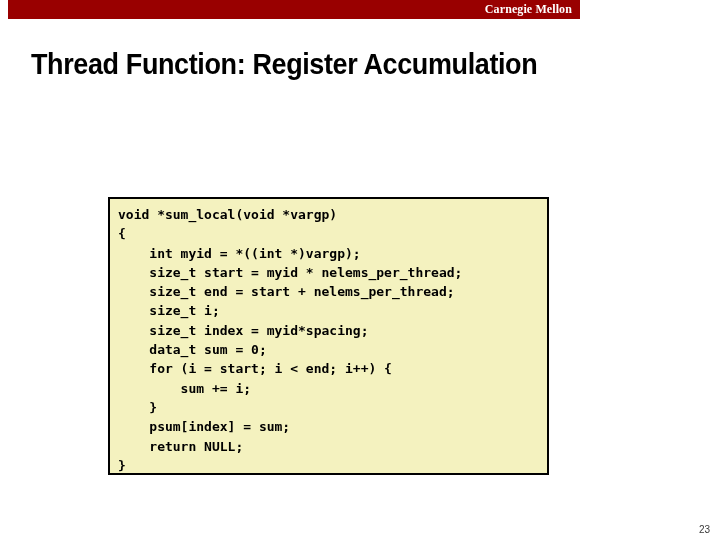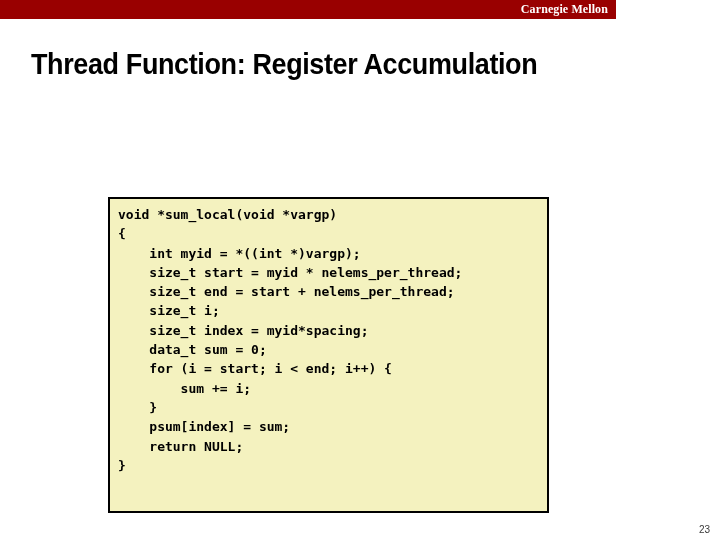--- a/index.html
+++ b/index.html
@@ -11,23 +11,23 @@
     height: 540px;
     background: #ffffff;
     font-family: "Liberation Sans", sans-serif;
     overflow: hidden;
     position: relative;
   }
 
   
   #top-banner {
     position: absolute;
-    left: 0;
+    left: 8px;
     top: 0;
-    width: 616px;
+    width: 572px;
     height: 19px;
     background: #990000;
   }
   #brand-text {
     position: absolute;
     right: 8px;
     top: 2px;
     color: #ffffff;
     font-family: "Liberation Serif", "DejaVu Serif", serif;
     font-size: 12px;
@@ -52,21 +52,21 @@
     transform-origin: left center;
     white-space: nowrap;
   }
 
   
   #code-block {
     position: absolute;
     left: 108px;
     top: 197px;
     width: 441px;
-    height: 316px;
+    height: 278px;
     background: #f4f2bf;
     border: 2px solid #000000;
     box-sizing: border-box;
     overflow: hidden;
   }
   #code-text {
     margin: 0;
     padding: 6px 0 0 8px;
     font-family: "DejaVu Sans Mono", "Liberation Mono", monospace;
     font-size: 13px;

